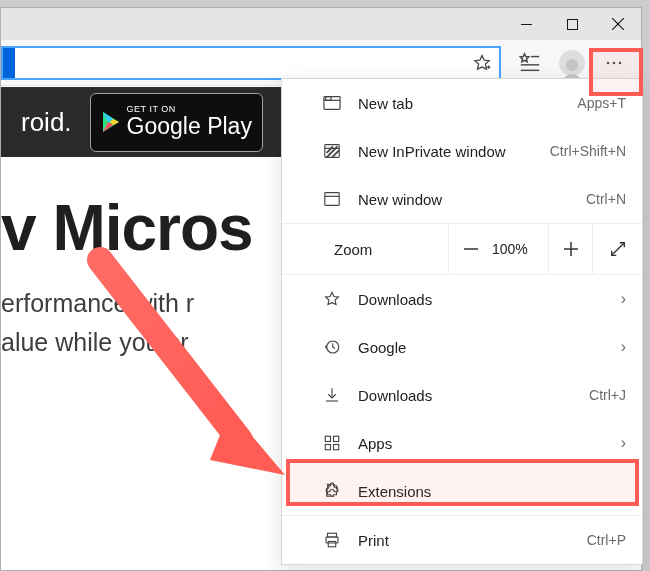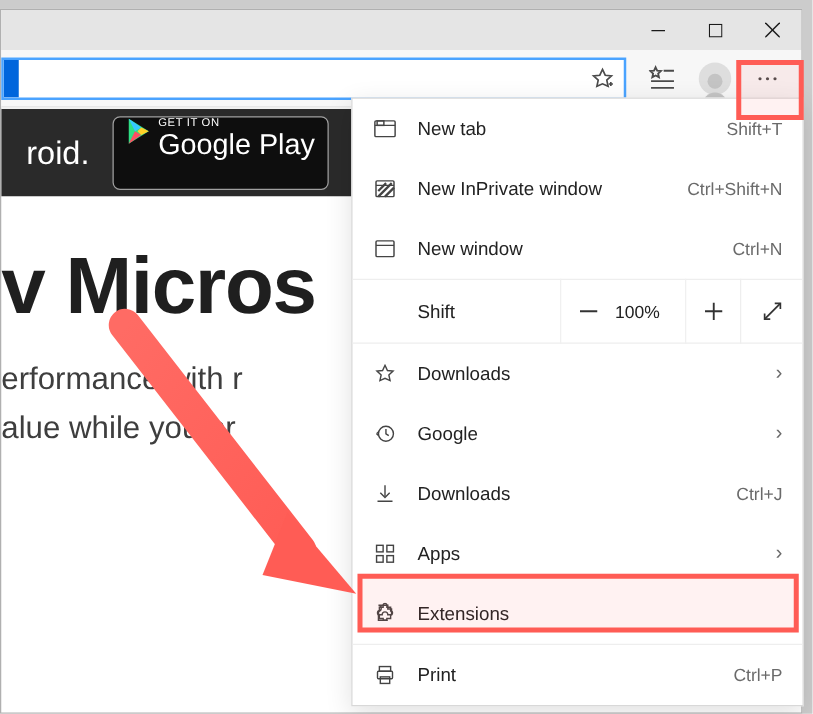--- a/index.html
+++ b/index.html
@@ -13,28 +13,28 @@
 .omnibox .caret{width:12px;height:100%;background:#0065dc;margin-right:auto;}
 .addfav{width:34px;height:34px;display:flex;align-items:center;justify-content:center;color:#4b4b4b;}
 .tbtn{width:42px;height:42px;display:flex;align-items:center;justify-content:center;color:#4b4b4b;}
 .avatar{width:26px;height:26px;border-radius:50%;background:#dedede;display:flex;align-items:flex-end;justify-content:center;overflow:hidden;}
 .avatar .head{width:12px;height:12px;border-radius:50%;background:#c4c4c4;margin-bottom:2px;position:relative;top:-3px;}
 .avatar .body{width:20px;height:12px;border-radius:10px 10px 0 0;background:#c4c4c4;position:absolute;bottom:-2px;}
 .avatar-wrap{position:relative;width:42px;height:42px;display:flex;align-items:center;justify-content:center;}
 .page{position:absolute;top:79px;left:0;right:0;bottom:0;overflow:hidden;}
 .banner{height:70px;background:#2a2a2a;color:#fff;display:flex;align-items:center;padding-left:4px;gap:18px;}
 .banner-text{font-size:26px;font-weight:300;margin-left:16px;}
-.playbadge{height:59px;border:1px solid #a0a0a0;border-radius:6px;display:flex;padding:0 10px;gap:6px;background:#0e0e0e;}
+.playbadge{height:59px;border:1px solid #a0a0a0;border-radius:6px;display:flex;align-items:center;padding:0 10px;gap:6px;background:#0e0e0e;}
 .play-text small{font-size:9px;letter-spacing:0.5px;display:block;line-height:1;}
 .play-text b{font-size:23px;font-weight:500;display:block;line-height:1.1;}
 .hero{padding:38px 0 0 0;color:#1f1f1f;}
 .hero h1{font-size:64px;font-weight:600;letter-spacing:-1px;line-height:1.05;margin-bottom:22px;}
 .hero p{font-size:25px;font-weight:400;color:#3e3e3e;line-height:1.55;}
 .menu{position:absolute;top:78px;right:7px;width:362px;background:#fff;border:1px solid #d8d8d8;box-shadow:0 6px 20px rgba(0,0,0,.12);}
-.mrow{height:48px;display:flex;align-items:center;padding:0 16px;color:#222;font-size:15px;gap:16px;cursor:default;}
+.mrow{height:48px;display:flex;align-items:center;padding:0 16px;color:#222;font-size:15px;gap:16px;cursor:default;margin-left:24px;}
 .mrow .ico{width:20px;display:flex;align-items:center;justify-content:center;color:#444;}
 .mrow .lbl{flex:1;}
 .mrow .shortcut{color:#6a6a6a;font-size:14px;}
 .mrow .chev{color:#6a6a6a;font-size:16px;}
 .zoomrow{height:52px;display:flex;align-items:center;border-top:1px solid #eee;border-bottom:1px solid #eee;}
 .zoomrow .zlabel{padding-left:52px;flex:1;font-size:15px;color:#222;}
 .zoomrow .zbtn{width:44px;height:52px;display:flex;align-items:center;justify-content:center;color:#333;font-size:20px;border-left:1px solid #f0f0f0;}
 .zoomrow .zval{width:56px;font-size:14px;color:#222;}
 .zoomrow .full{width:50px;border-left:1px solid #eee;height:52px;display:flex;align-items:center;justify-content:center;color:#333;}
 .sep{height:1px;background:#eee;}
@@ -127,21 +127,21 @@
 <div class="menu">
   <div class="mrow">
     <span class="ico">
         <svg width="18" height="18" viewBox="0 0 20 20" fill="none" stroke="currentColor" stroke-width="1.3">
           <rect x="1" y="3" width="18" height="14" rx="1"></rect>
           <line x1="1" y1="7" x2="19" y2="7"></line>
           <rect x="3" y="3" width="6" height="4"></rect>
         </svg>
       </span>
     <span class="lbl">New tab</span>
-    <span class="shortcut">Shift+T</span>
+    <span class="shortcut">Apps+T</span>
   </div>
   <div class="mrow">
     <span class="ico">
         <svg width="18" height="18" viewBox="0 0 20 20" fill="none" stroke="currentColor" stroke-width="1.3">
           <rect x="2" y="3" width="16" height="14" rx="1"></rect>
           <line x1="2" y1="7" x2="18" y2="7"></line>
           <path d="M4 17 L16 5" stroke-width="2"></path>
           <path d="M4 12 L11 5" stroke-width="2"></path>
           <path d="M10 17 L18 9" stroke-width="2"></path>
         </svg>
@@ -153,21 +153,21 @@
     <span class="ico">
         <svg width="18" height="18" viewBox="0 0 20 20" fill="none" stroke="currentColor" stroke-width="1.3">
           <rect x="2" y="3" width="16" height="14" rx="1"></rect>
           <line x1="2" y1="7" x2="18" y2="7"></line>
         </svg>
       </span>
     <span class="lbl">New window</span>
     <span class="shortcut">Ctrl+N</span>
   </div>
   <div class="zoomrow">
-    <span class="zlabel">Shift</span>
+    <span class="zlabel">Zoom</span>
     <div class="zbtn">
         <svg width="14" height="14">
           <line x1="0" y1="7" x2="14" y2="7" stroke="currentColor" stroke-width="1.5"></line>
         </svg>
       </div>
     <span class="zval">100%</span>
     <div class="zbtn">
         <svg width="14" height="14">
           <line x1="0" y1="7" x2="14" y2="7" stroke="currentColor" stroke-width="1.5"></line>
           <line x1="7" y1="0" x2="7" y2="14" stroke="currentColor" stroke-width="1.5"></line>

